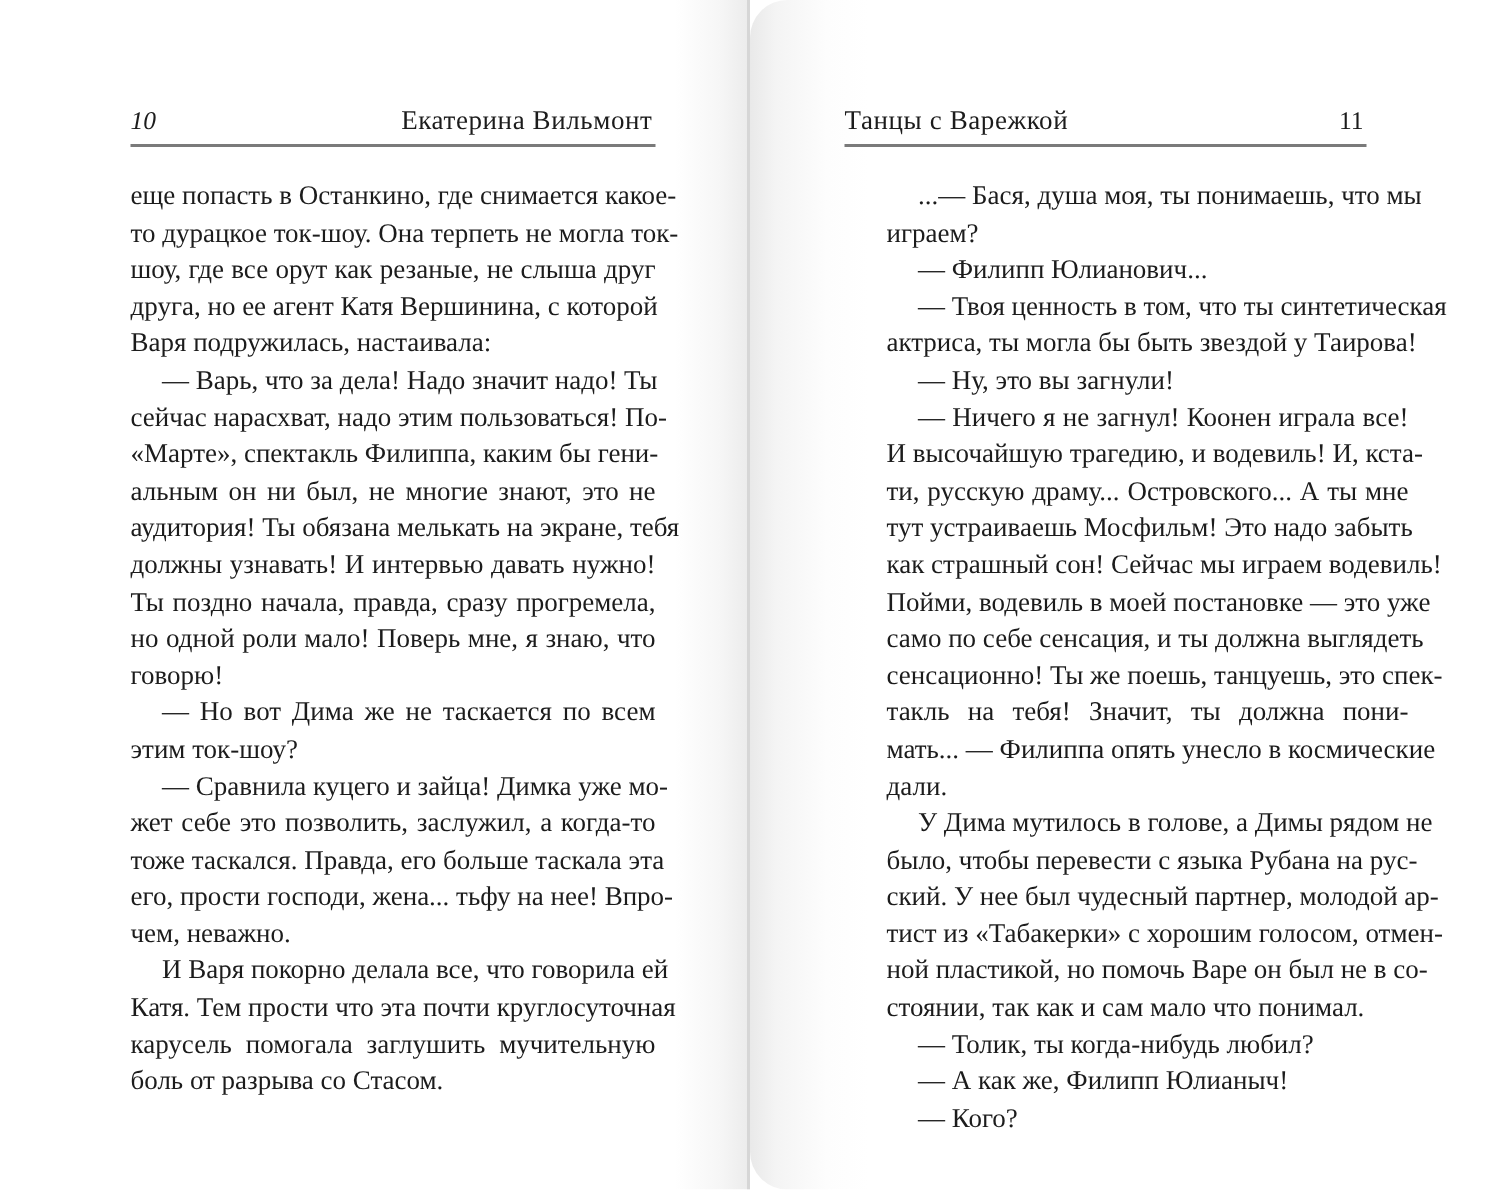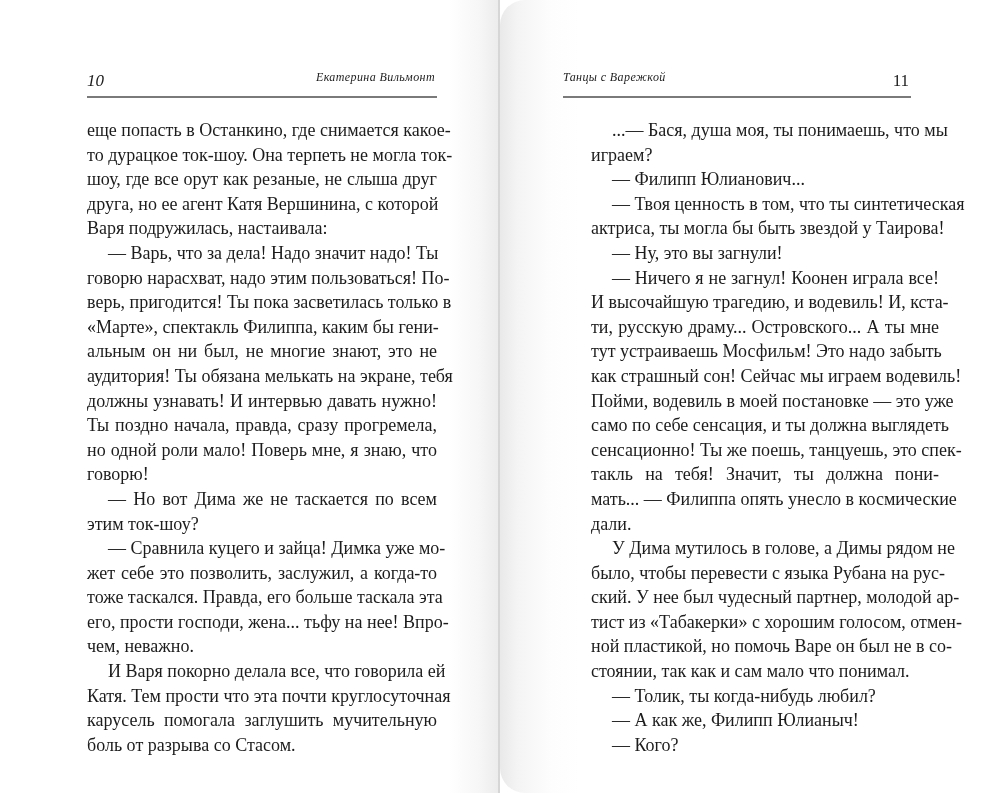--- a/index.html
+++ b/index.html
@@ -15,21 +15,21 @@
   .page-left { left: 0; width: 500px;
     background: linear-gradient(to right, #ffffff 0%, #ffffff 90%, #f6f6f6 96%, #ebebeb 100%); }
   .page-right { left: 500px; width: 568px;
     background: linear-gradient(to right, #e9e9e9 0%, #f4f4f4 3%, #fdfdfd 9%, #ffffff 14%, #ffffff 100%); border-radius: 25px; }
   .gutter { position: absolute; left: 498px; top: 0; width: 2px; height: 793px; background: #d6d6d6; }
 
   .header { position: absolute; top: 70px; height: 26px; border-bottom: 2px solid #7a7a7a; }
   .page-left .header { left: 87px; width: 350px; }
   .page-right .header { left: 63px; width: 348px; }
   .folio { position: absolute; top: 1px; font-size: 17px; }
-  .running { position: absolute; top: 0px; font-size: 12px; font-style: italic; letter-spacing: 0.4px; }
+  .running { position: absolute; top: 0px; font-size: 18px; letter-spacing: 0.4px; }
   .page-left .folio { left: 0; font-style: italic; }
   .page-left .running { right: 2px; }
   .page-right .running { left: 0; }
   .page-right .folio { right: 2px; }
 
   .body-text { position: absolute; top: 118px; font-size: 18px; line-height: 24.6px; }
   .page-left .body-text { left: 87px; width: 350px; }
   .page-right .body-text { left: 63px; width: 348px; margin-left: 28px; }
   .line { display: block; white-space: nowrap; text-align: justify; text-align-last: justify; height: 24.6px; }
   .line.last { text-align-last: left; }
@@ -44,22 +44,21 @@
       <span class="folio">10</span>
       <span class="running">Екатерина Вильмонт</span>
     </div>
     <div class="body-text" id="left-body">
         <span class="line">еще попасть в Останкино, где снимается какое-</span>
         <span class="line">то дурацкое ток-шоу. Она терпеть не могла ток-</span>
         <span class="line">шоу, где все орут как резаные, не слыша друг</span>
         <span class="line">друга, но ее агент Катя Вершинина, с которой</span>
         <span class="line last">Варя подружилась, настаивала:</span>
         <span class="line indent">— Варь, что за дела! Надо значит надо! Ты</span>
-        <span class="line">говорю нарасхват, надо этим пользоваться! По-</span>
-        <span class="line">верь, пригодится! Ты пока засветилась только в</span>
+        <span class="line">сейчас нарасхват, надо этим пользоваться! По-</span>
         <span class="line">«Марте», спектакль Филиппа, каким бы гени-</span>
         <span class="line">альным он ни был, не многие знают, это не</span>
         <span class="line">аудитория! Ты обязана мелькать на экране, тебя</span>
         <span class="line">должны узнавать! И интервью давать нужно!</span>
         <span class="line">Ты поздно начала, правда, сразу прогремела,</span>
         <span class="line">но одной роли мало! Поверь мне, я знаю, что</span>
         <span class="line last">говорю!</span>
         <span class="line indent">— Но вот Дима же не таскается по всем</span>
         <span class="line last">этим ток-шоу?</span>
         <span class="line indent">— Сравнила куцего и зайца! Димка уже мо-</span>

